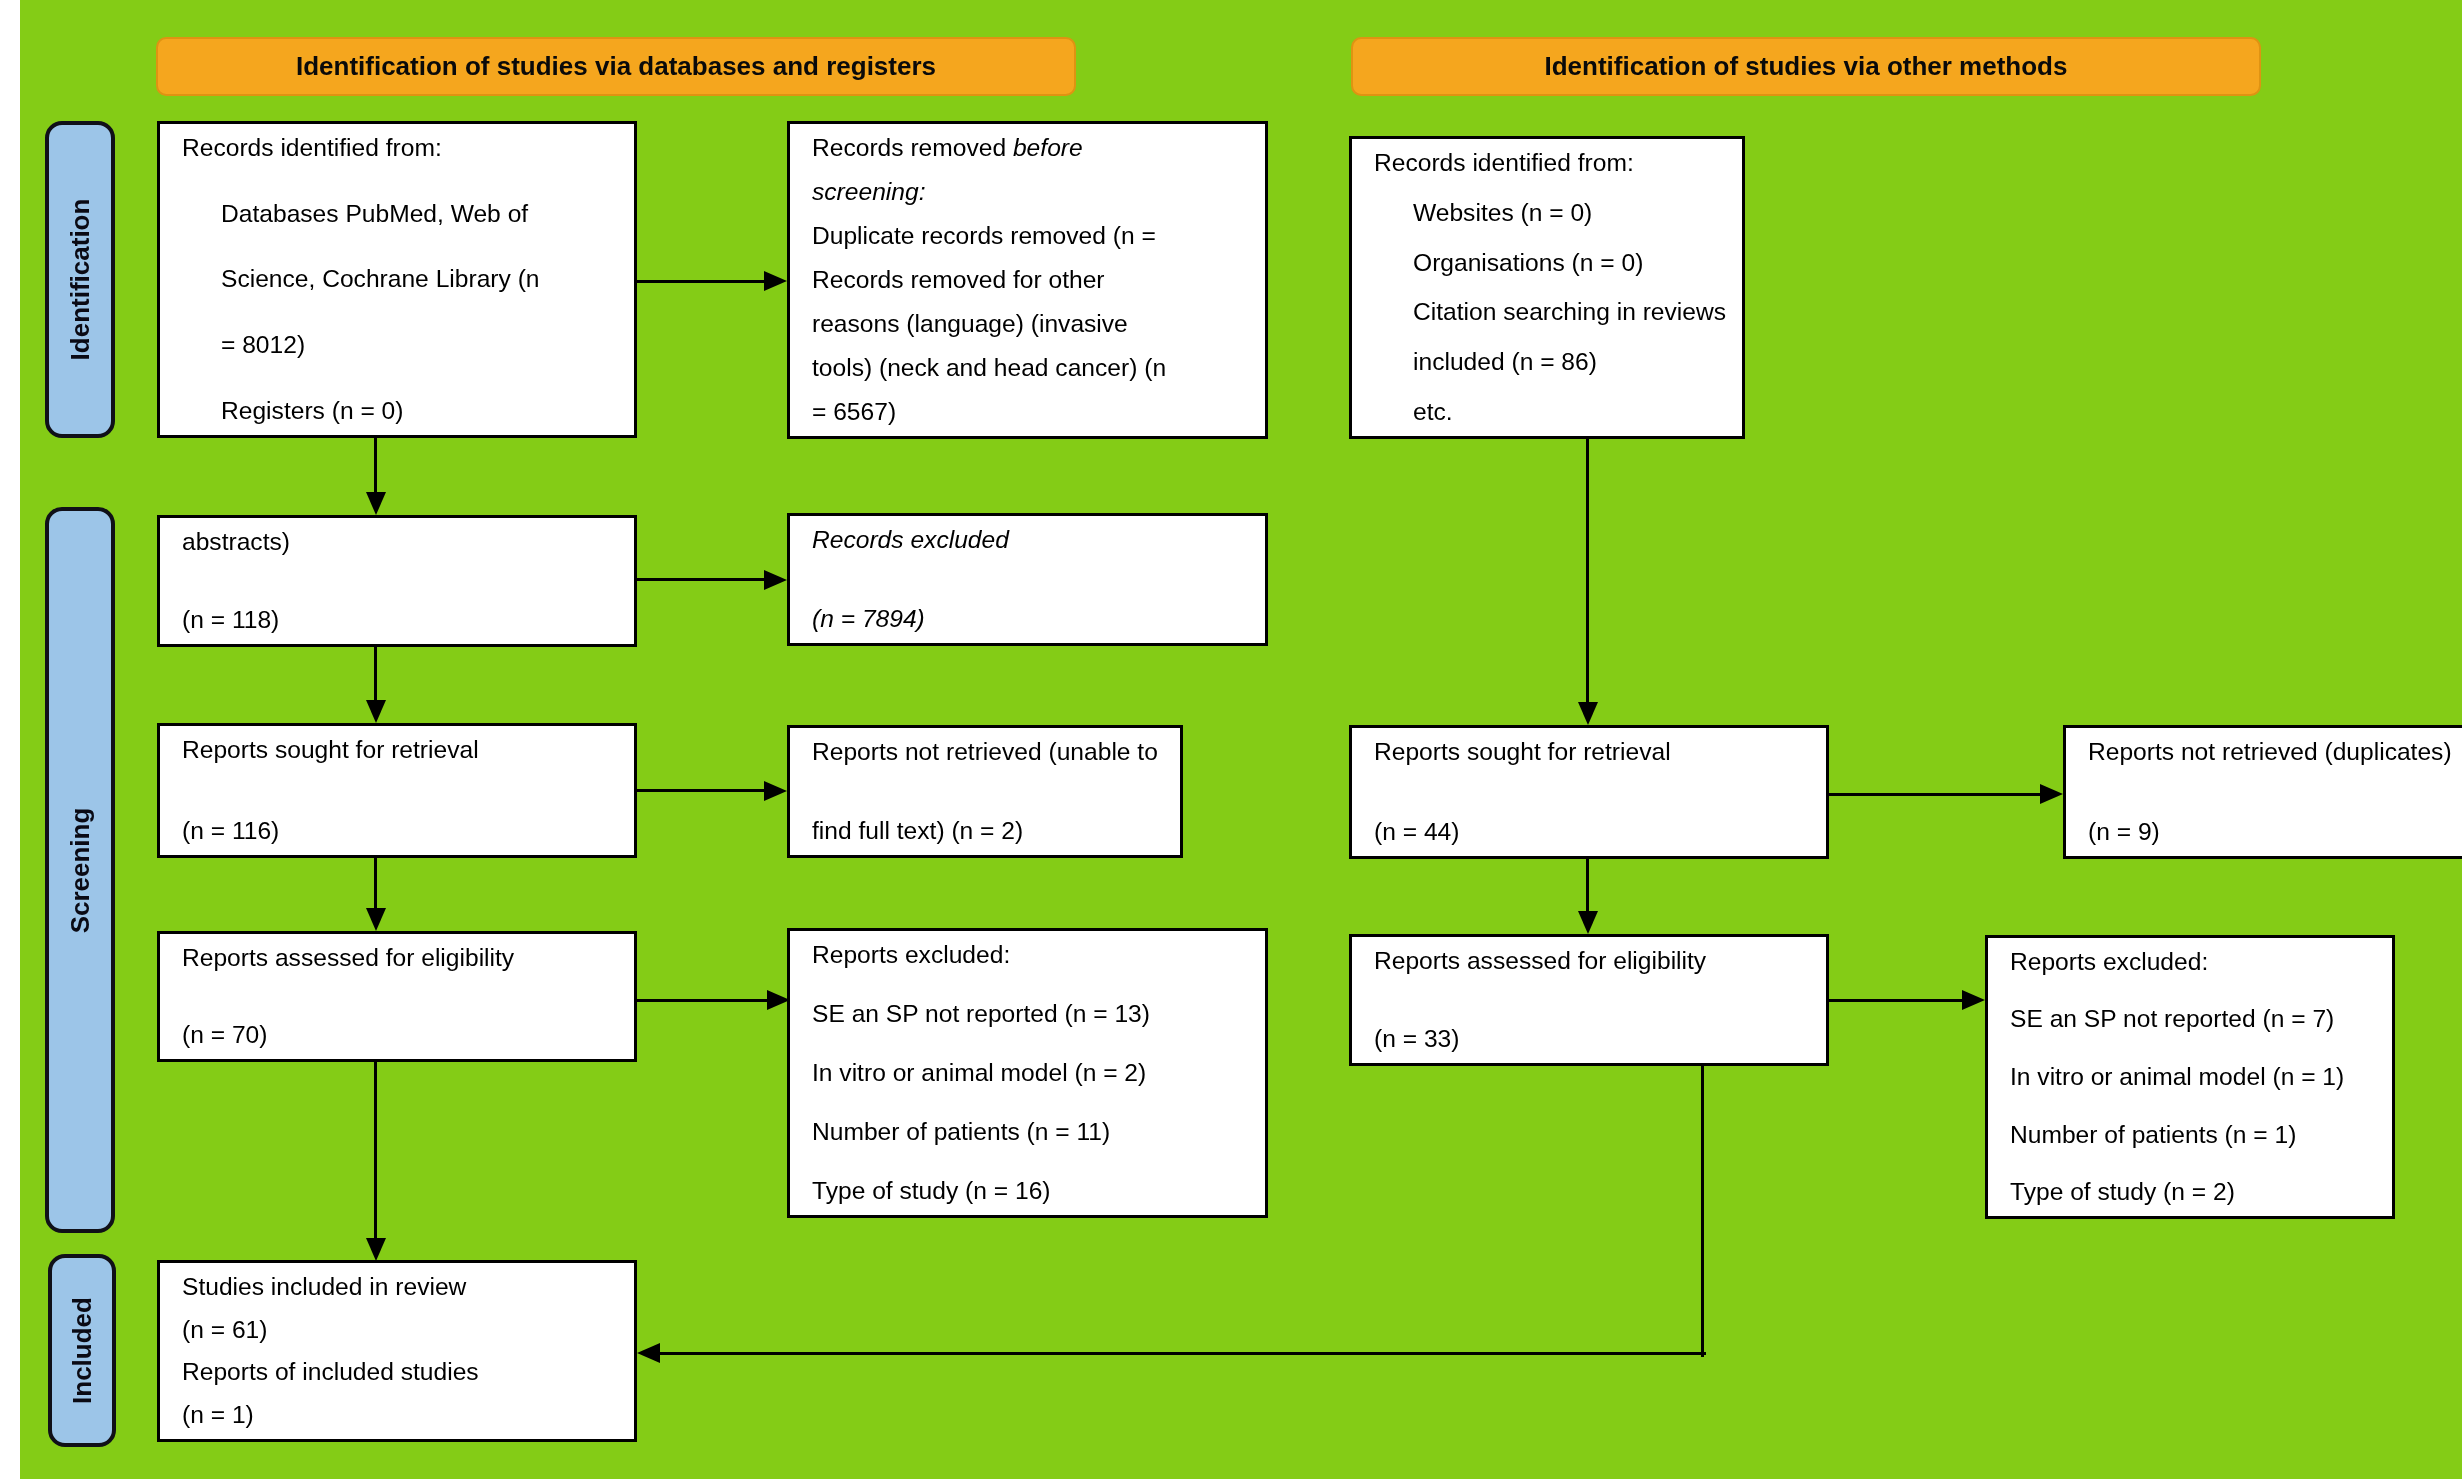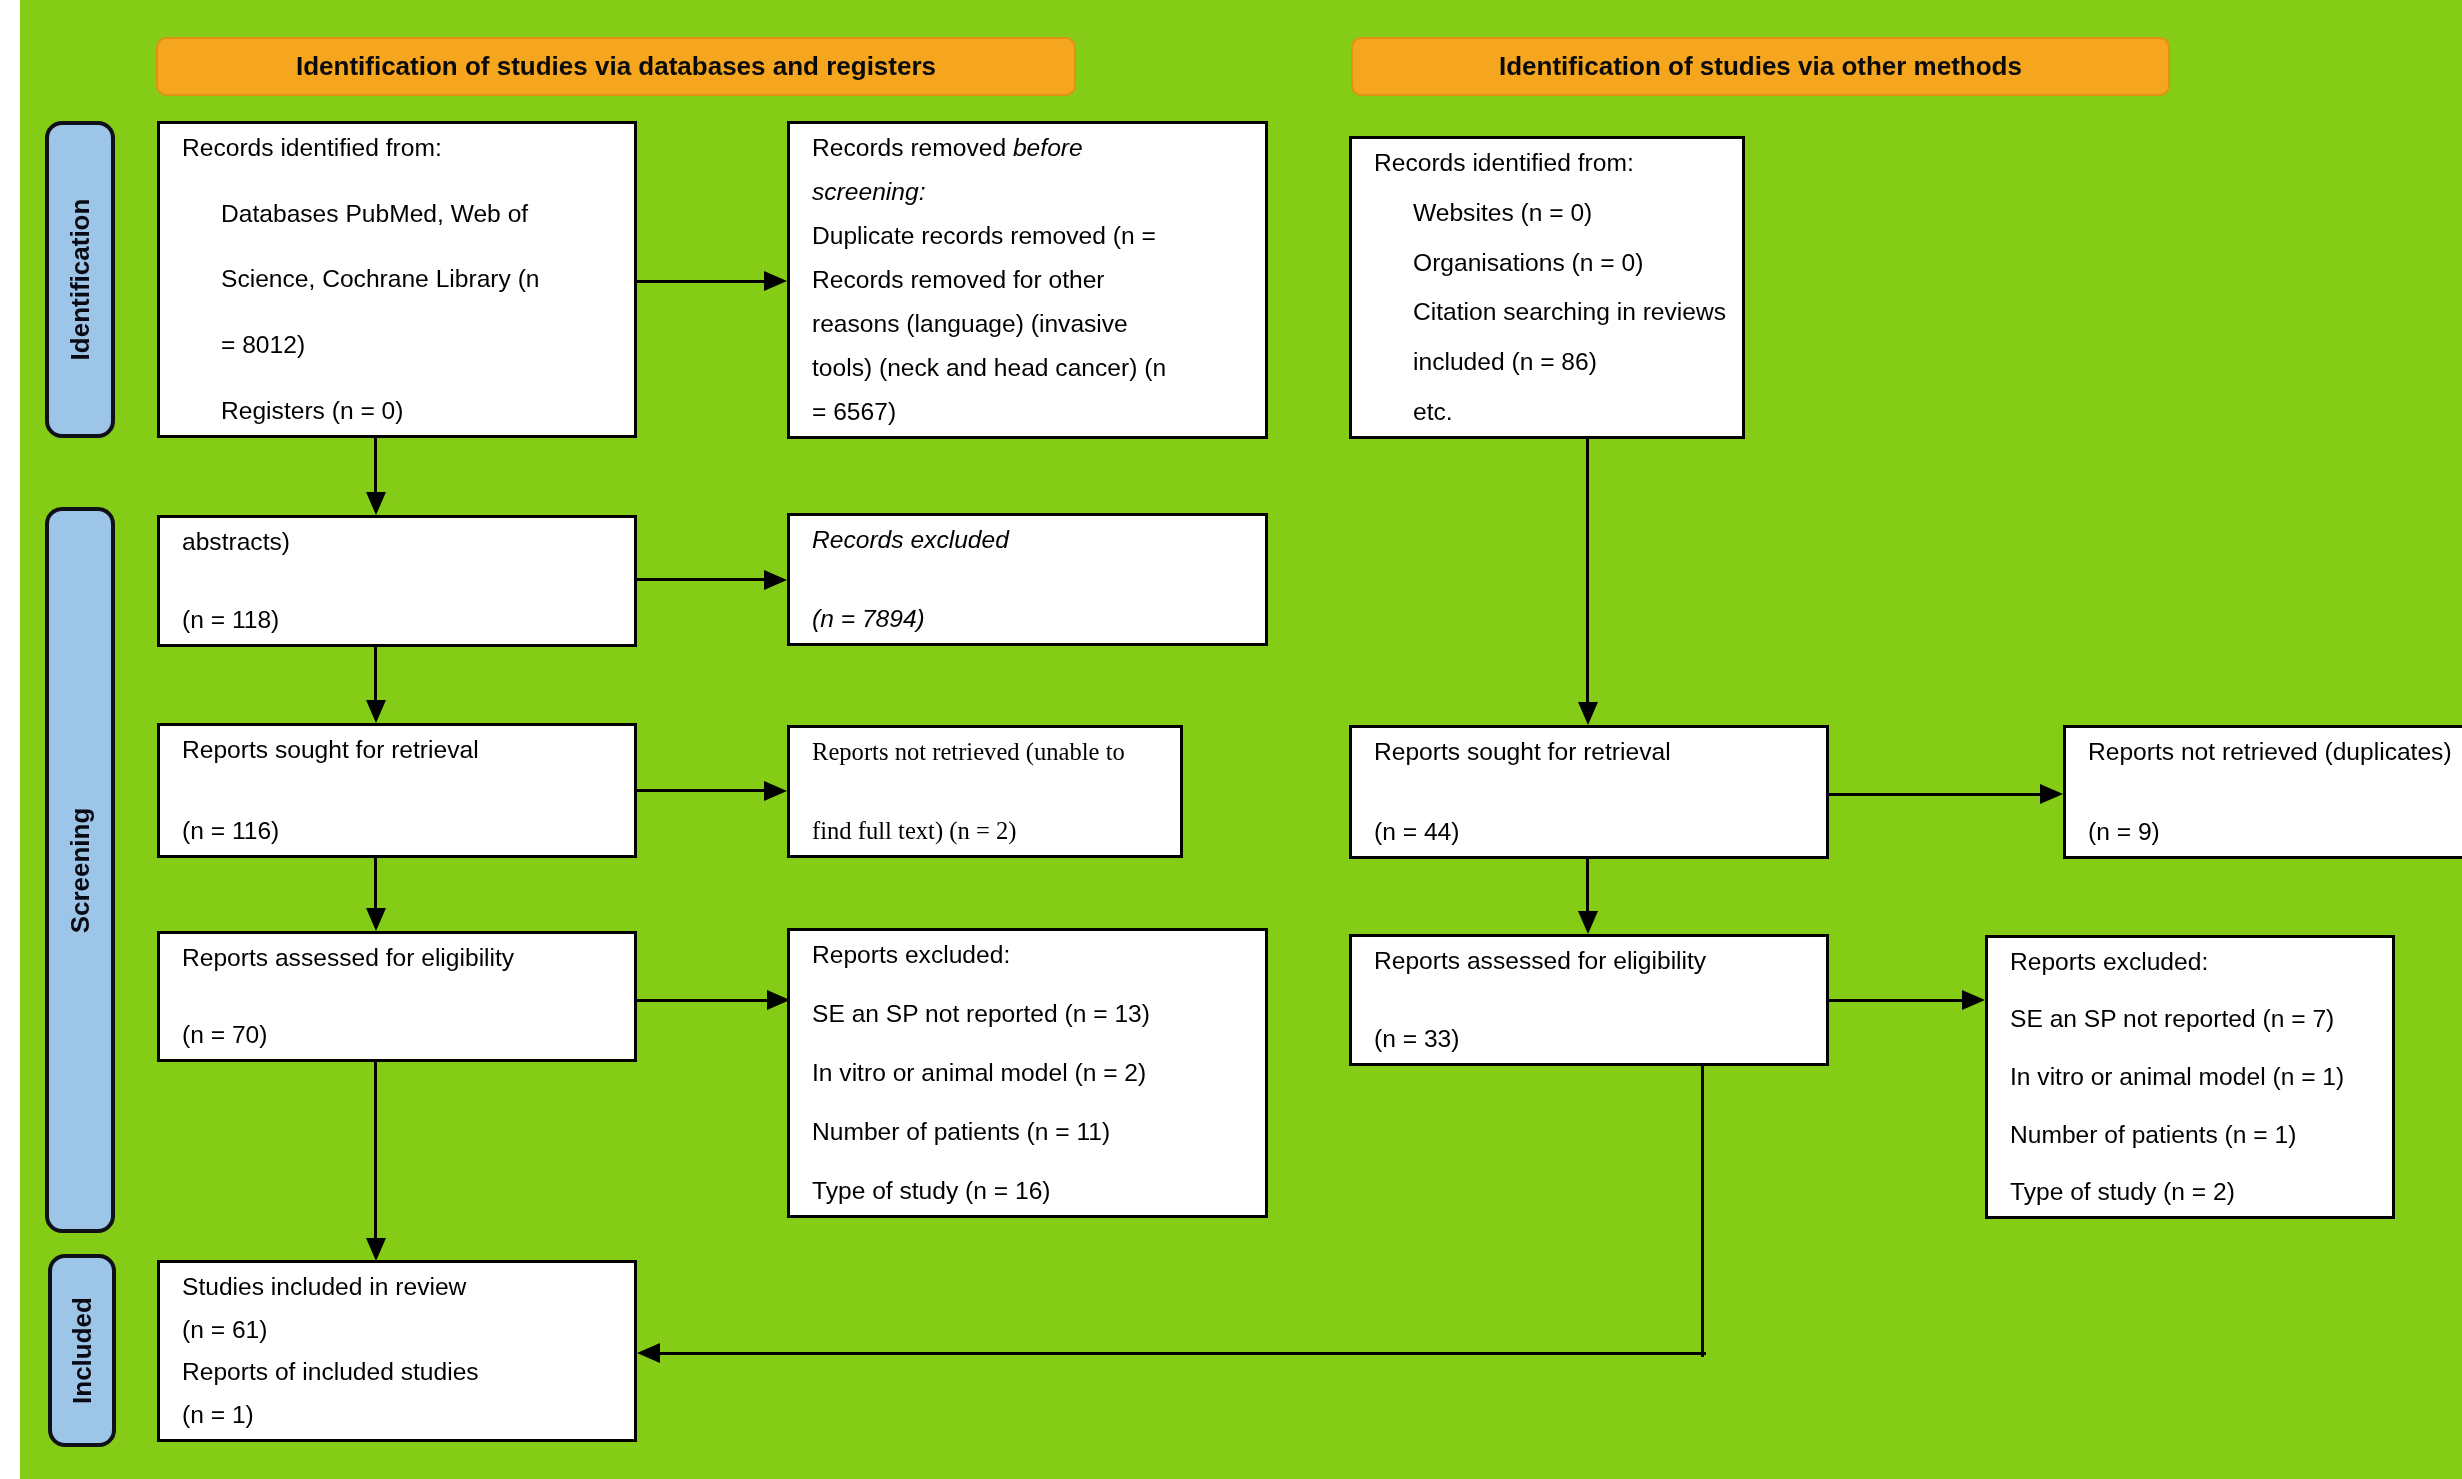--- a/index.html
+++ b/index.html
@@ -26,21 +26,21 @@
     border-radius: 10.2px;
     display: flex;
     align-items: center;
     justify-content: center;
     font-size: 26px;
     font-weight: bold;
     color: #0a0a0a;
     box-sizing: border-box;
   }
   #banner-left  { left: 136px;  top: 37px; width: 920px; height: 59px; }
-  #banner-right { left: 1331px; top: 37px; width: 819px; height: 59px; }
+  #banner-right { left: 1331px; top: 37px; width: 910px; height: 59px; }
 
   
   .rail {
     position: absolute;
     background: #9CC5E8;
     border: 4.2px solid #101018;
     border-radius: 17px;
     display: flex;
     align-items: center;
     justify-content: center;
@@ -131,21 +131,21 @@
         <div class="line"><span>(n = 118)</span></div>
       </div>
       <div class="fbox" style="left: 767px; top: 513px; width: 481px; height: 133px; font-style: italic;">
         <div class="line"><span>Records excluded</span></div>
         <div class="line"><span>(n = 7894)</span></div>
       </div>
       <div class="fbox" style="left: 137px; top: 723px; width: 480px; height: 135px;">
         <div class="line"><span>Reports sought for retrieval</span></div>
         <div class="line"><span>(n = 116)</span></div>
       </div>
-      <div class="fbox" style="left: 767px; top: 725px; width: 396px; height: 133px; font-family: Liberation Serif, serif;">
+      <div class="fbox" style="left: 767px; top: 725px; width: 396px; height: 133px;">
         <div class="line"><span>Reports not retrieved (unable to</span></div>
         <div class="line"><span>find full text) (n = 2)</span></div>
       </div>
       <div class="fbox" style="left: 1329px; top: 725px; width: 480px; height: 134px;">
         <div class="line"><span>Reports sought for retrieval</span></div>
         <div class="line"><span>(n = 44)</span></div>
       </div>
       <div class="fbox" style="left: 2043px; top: 725px; width: 411px; height: 134px;">
         <div class="line"><span>Reports not retrieved (duplicates)</span></div>
         <div class="line"><span>(n = 9)</span></div>

